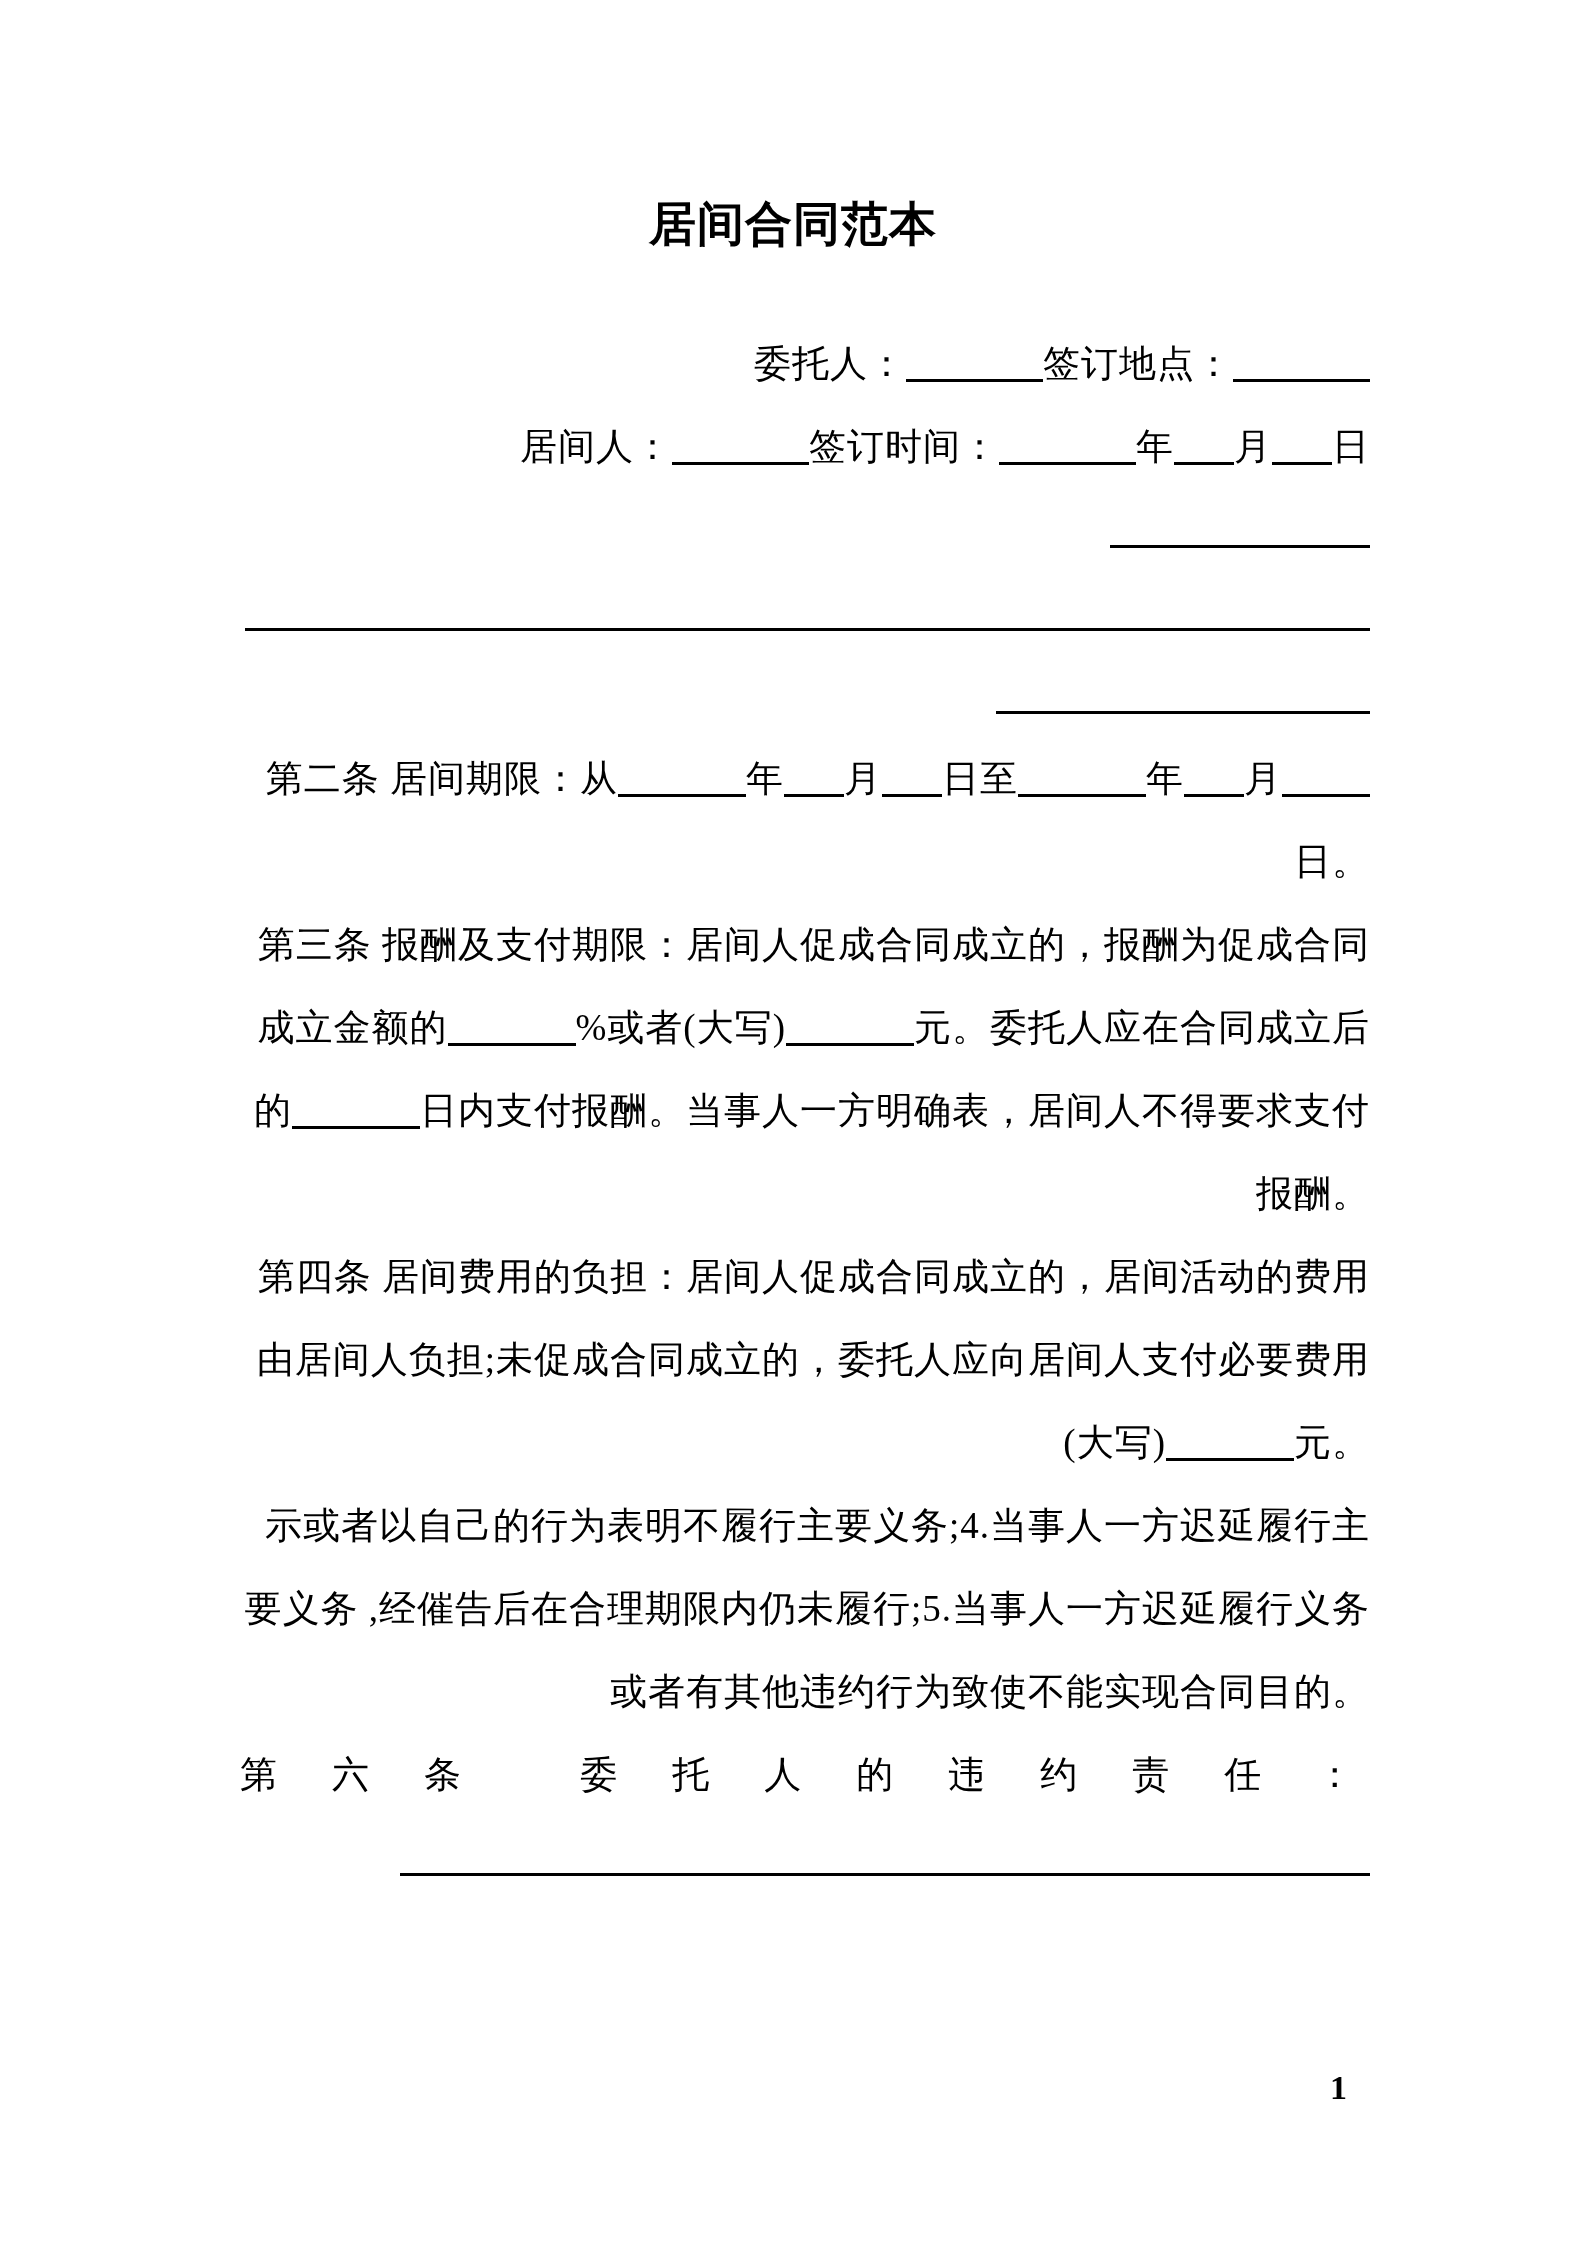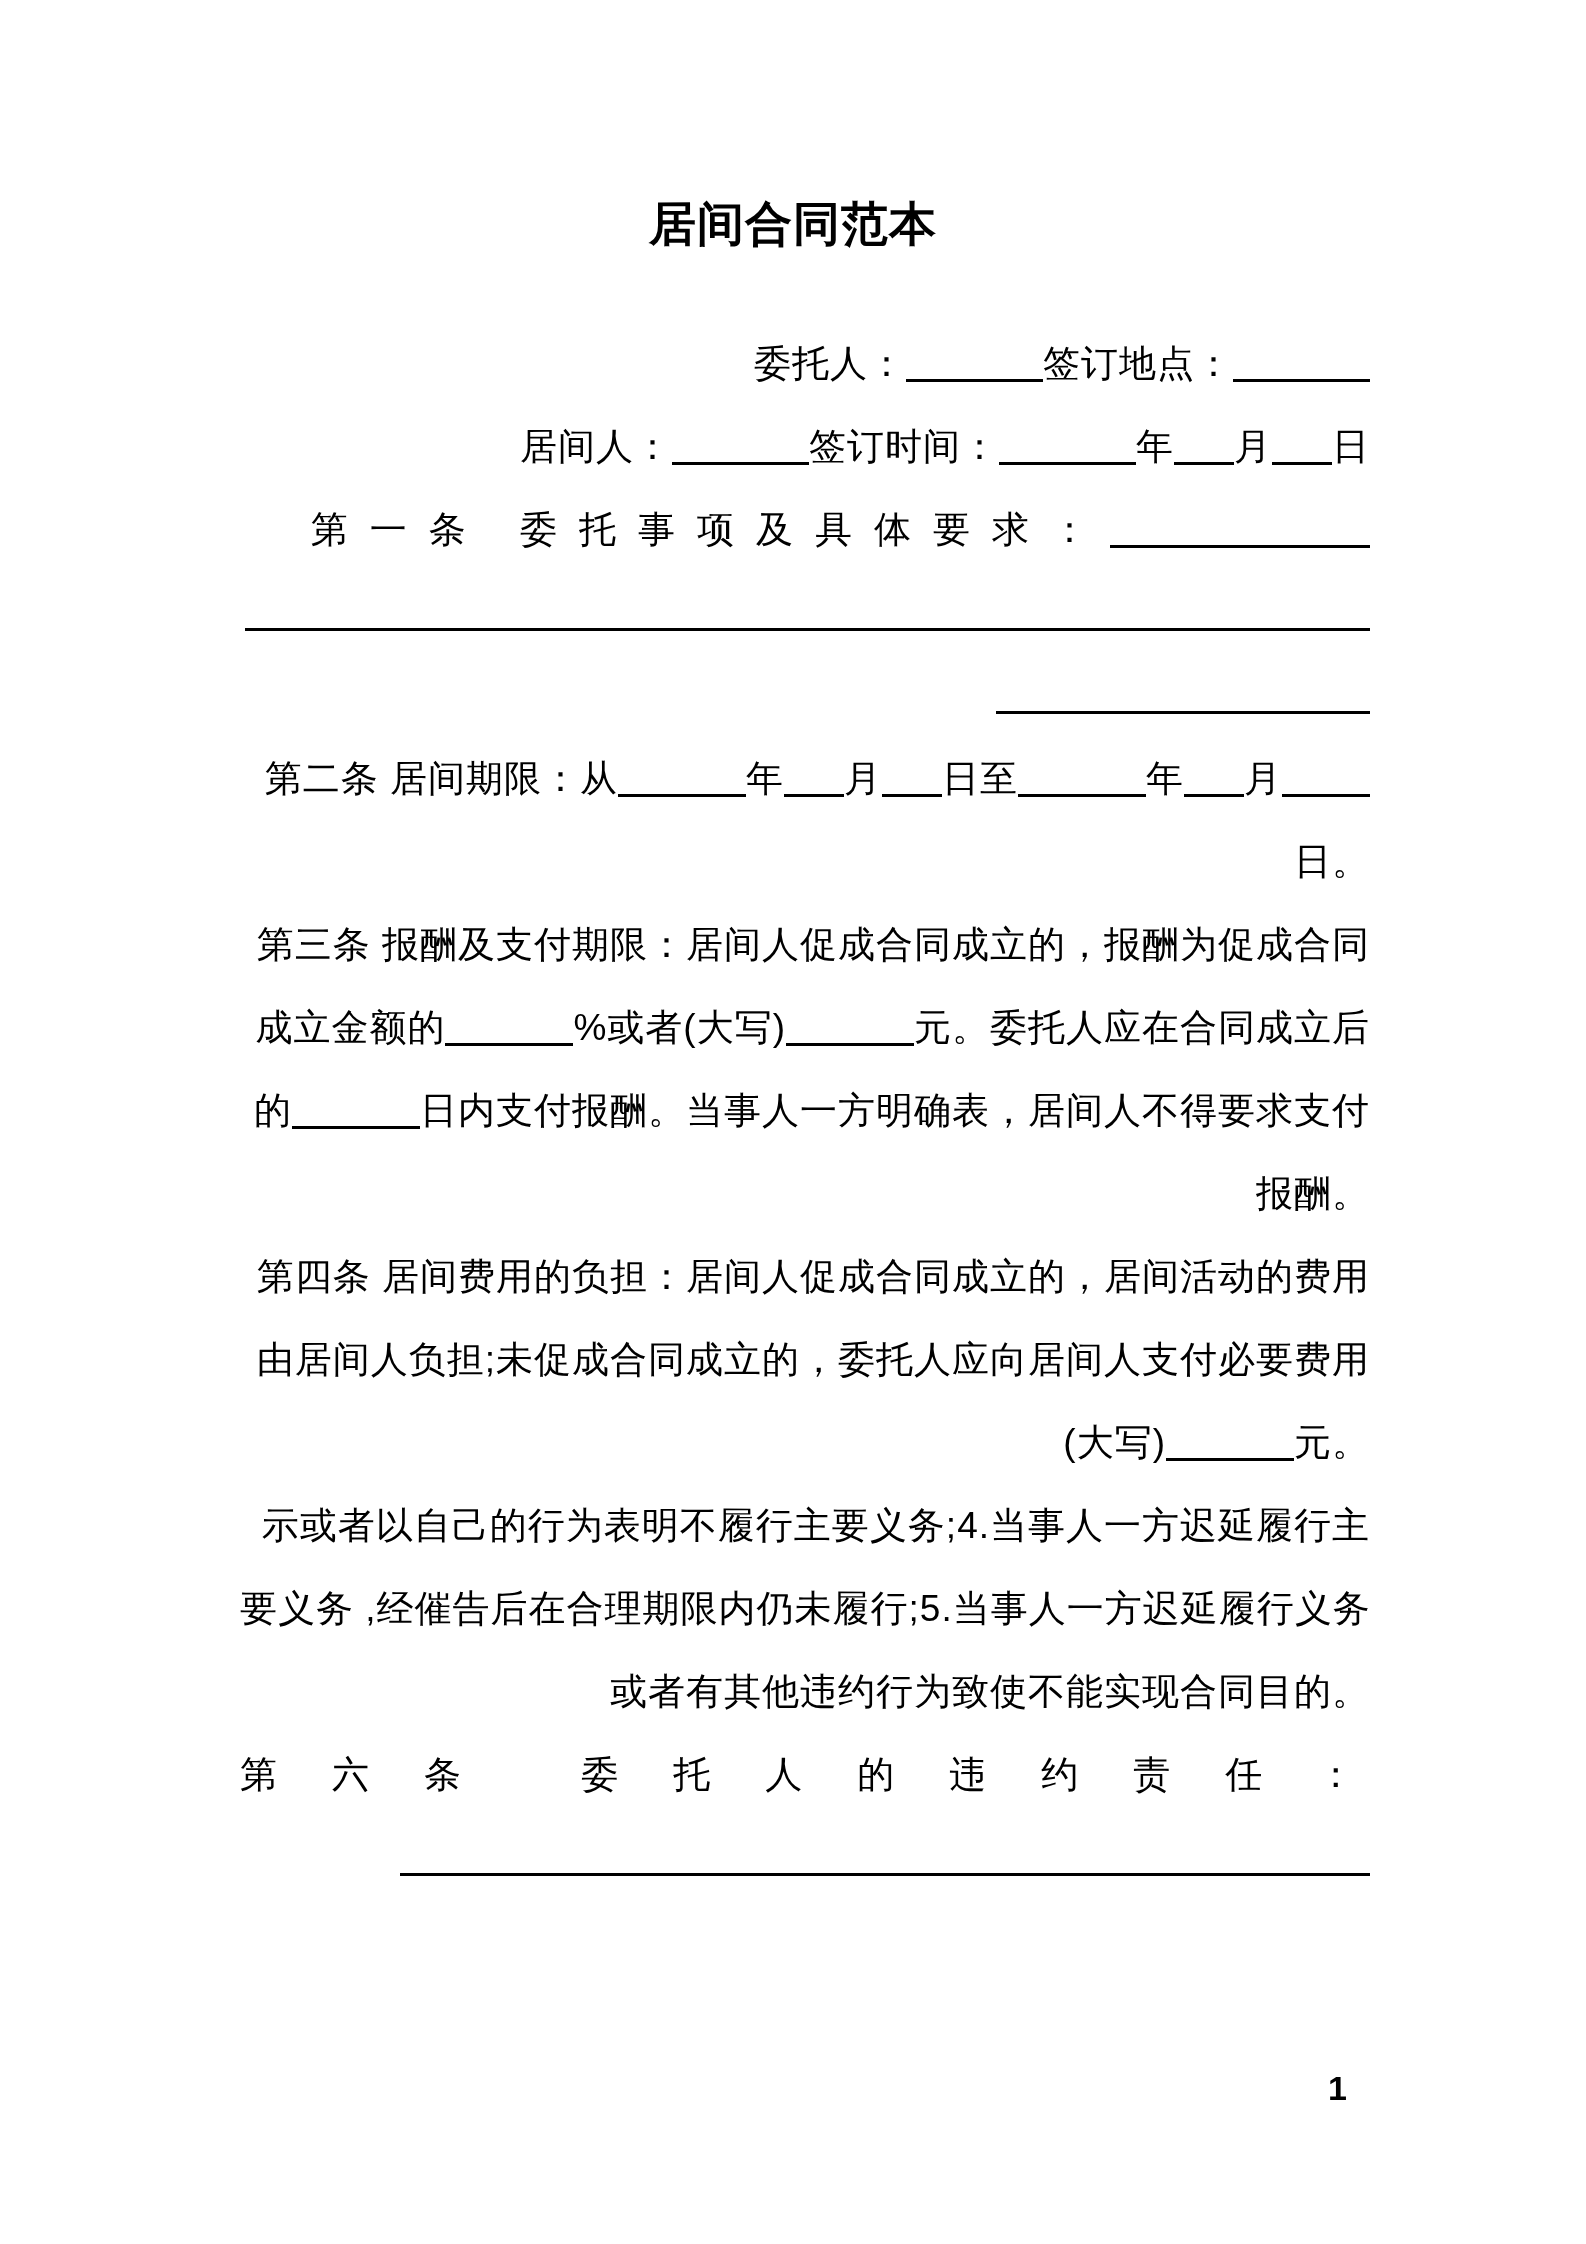--- a/index.html
+++ b/index.html
@@ -1,21 +1,21 @@
 <!DOCTYPE html>
 <html><head>
 <meta charset="utf-8">
 <style>
   html,body{margin:0;padding:0;background:#ffffff;}
   body{
     width:1586px;height:2244px;overflow:hidden;position:relative;
     font-family:"Liberation Sans","DejaVu Sans",sans-serif;
     color:#000;
   }
-  .page{position:absolute;inset:0;background:#fff;}
+  .page{position:absolute;inset:0;background:#fff;font-family:Liberation Serif, serif;}
   .doc-title{
     margin:192px 0 0 0;
     text-align:center;
     font-size:47px;
     font-weight:bold;
     line-height:64px;
     letter-spacing:1px;
   }
   .doc-body{
     margin:66px 216px 0 240px;
@@ -46,21 +46,21 @@
 </style>
 </head>
 <body>
 
 <div class="page">
   <div class="doc-title">居间合同范本</div>
 
   <div class="doc-body">
       <div class="line"><span class="run">委托人：</span><span class="blank" style="width: 137px;"></span><span class="run">签订地点：</span><span class="blank" style="width: 137px;"></span></div>
       <div class="line"><span class="run">居间人：</span><span class="blank" style="width: 137px;"></span><span class="run">签订时间：</span><span class="blank" style="width: 137px;"></span><span class="run">年</span><span class="blank" style="width: 60px;"></span><span class="run">月</span><span class="blank" style="width: 60px;"></span><span class="run">日</span></div>
-      <div class="line" style="letter-spacing: 22px;"><span class="run">第一条 委托事项及具体要求：</span><span class="blank" style="width: 260px;"></span></div>
+      <div class="line" style="letter-spacing: 22px;"><span class="blank" style="width: 260px;"></span></div>
       <div class="line"><span class="blank" style="width: 1125px;"></span></div>
       <div class="line"><span class="blank" style="width: 374px;"></span></div>
       <div class="line"><span class="run">第二条 居间期限：从</span><span class="blank" style="width: 128px;"></span><span class="run">年</span><span class="blank" style="width: 60px;"></span><span class="run">月</span><span class="blank" style="width: 60px;"></span><span class="run">日至</span><span class="blank" style="width: 128px;"></span><span class="run">年</span><span class="blank" style="width: 60px;"></span><span class="run">月</span><span class="blank" style="width: 88px;"></span></div>
       <div class="line"><span class="run">日。</span></div>
       <div class="line"><span class="run">第三条 报酬及支付期限：居间人促成合同成立的，报酬为促成合同</span></div>
       <div class="line"><span class="run">成立金额的</span><span class="blank" style="width: 128px;"></span><span class="run">%或者(大写)</span><span class="blank" style="width: 128px;"></span><span class="run">元。委托人应在合同成立后</span></div>
       <div class="line"><span class="run">的</span><span class="blank" style="width: 128px;"></span><span class="run">日内支付报酬。当事人一方明确表，居间人不得要求支付</span></div>
       <div class="line"><span class="run">报酬。</span></div>
       <div class="line"><span class="run">第四条 居间费用的负担：居间人促成合同成立的，居间活动的费用</span></div>
       <div class="line"><span class="run">由居间人负担;未促成合同成立的，委托人应向居间人支付必要费用</span></div>

